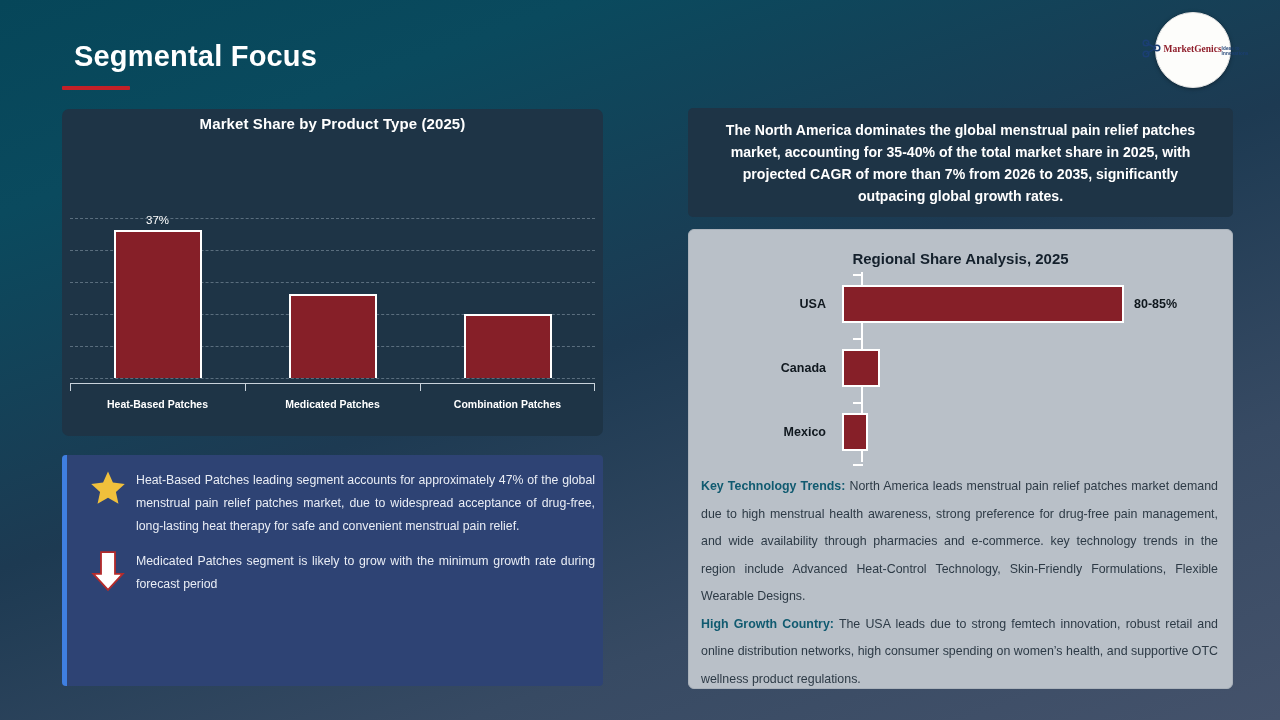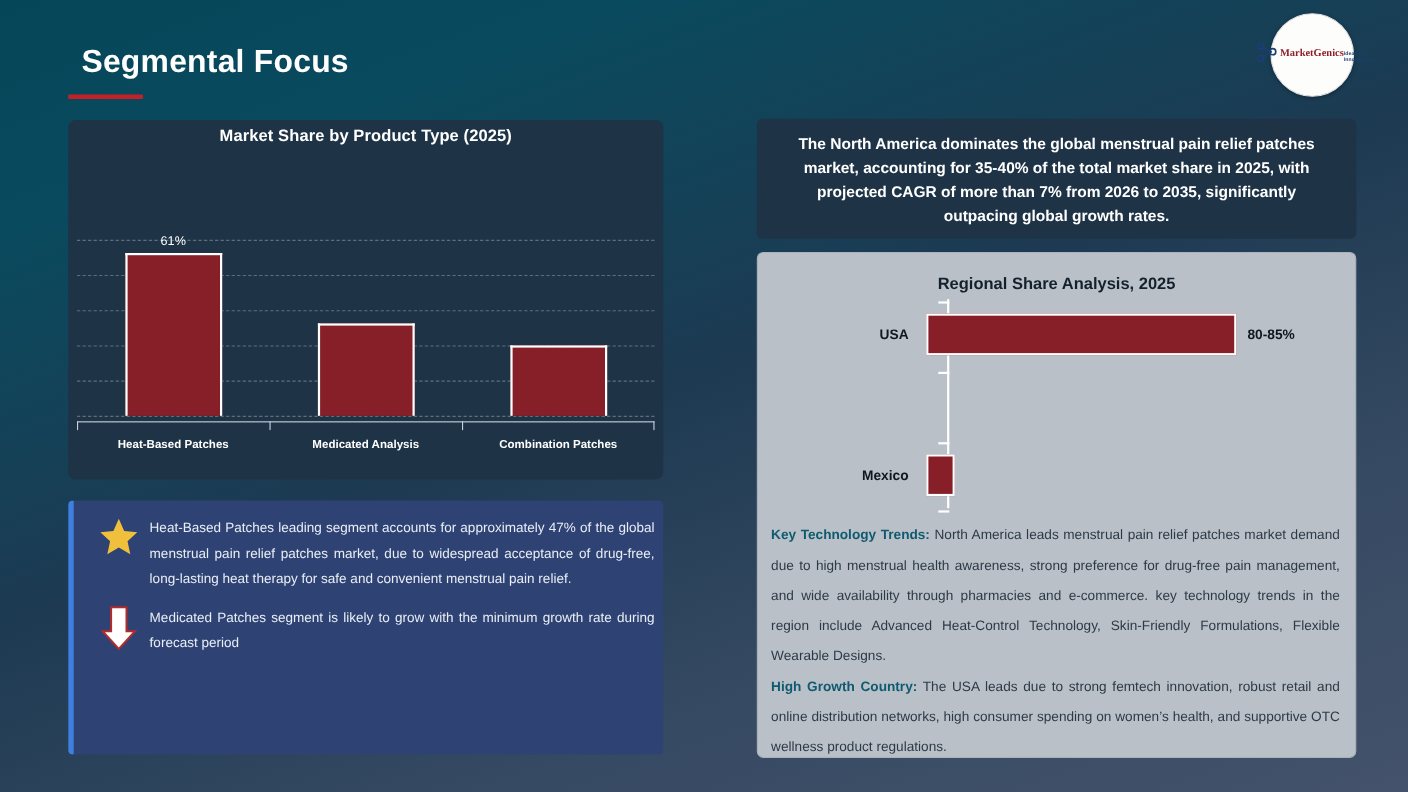--- a/index.html
+++ b/index.html
@@ -139,21 +139,21 @@
   <div id="plot">
     <div class="gridline" style="top:14px"></div>
     <div class="gridline" style="top:46px"></div>
     <div class="gridline" style="top:78px"></div>
     <div class="gridline" style="top:110px"></div>
     <div class="gridline" style="top:142px"></div>
     <div class="gridline" style="top:174px"></div>
 
     <div class="bars-row">
       <div class="bar-slot">
-        <span class="bar-val">61%</span>
+        <span class="bar-val">37%</span>
         <div class="bar" style="height:148px"></div>
       </div>
       <div class="bar-slot">
         <span class="bar-val"></span>
         <div class="bar" style="height:84px"></div>
       </div>
       <div class="bar-slot">
         <span class="bar-val"></span>
         <div class="bar" style="height:64px"></div>
       </div>
@@ -162,21 +162,21 @@
 
   <div id="x-axis">
     <span class="x-tick" style="left:0px"></span>
     <span class="x-tick" style="left:175px"></span>
     <span class="x-tick" style="left:350px"></span>
     <span class="x-tick" style="left:524px"></span>
   </div>
 
   <div id="x-labels">
     <div>Heat-Based Patches</div>
-    <div>Medicated Analysis</div>
+    <div>Medicated Patches</div>
     <div>Combination Patches</div>
   </div>
 </div>
 
 <div id="bullets-card">
   <div id="bullets-accent"></div>
 
   <div class="bullet" id="b1">
     <span class="ico">
       <svg width="38" height="38" viewBox="0 0 24 24">
@@ -210,20 +210,25 @@
     <span class="h-tick" style="top:72px"></span>
     <span class="h-tick" style="top:136px"></span>
     <span class="h-tick" style="top:198px"></span>
 
     <div class="h-row" style="top:16px">
       <span class="h-label">USA</span>
       <span class="h-bar" style="width:282px"></span>
       <span class="h-val">80-85%</span>
     </div>
 
+    <div class="h-row" style="top:80px">
+      <span class="h-label">Canada</span>
+      <span class="h-bar" style="width:38px"></span>
+      <span class="h-val"></span>
+    </div>
 
     <div class="h-row" style="top:144px">
       <span class="h-label">Mexico</span>
       <span class="h-bar" style="width:26px"></span>
       <span class="h-val"></span>
     </div>
   </div>
 
   <div id="region-text">
     <p>

